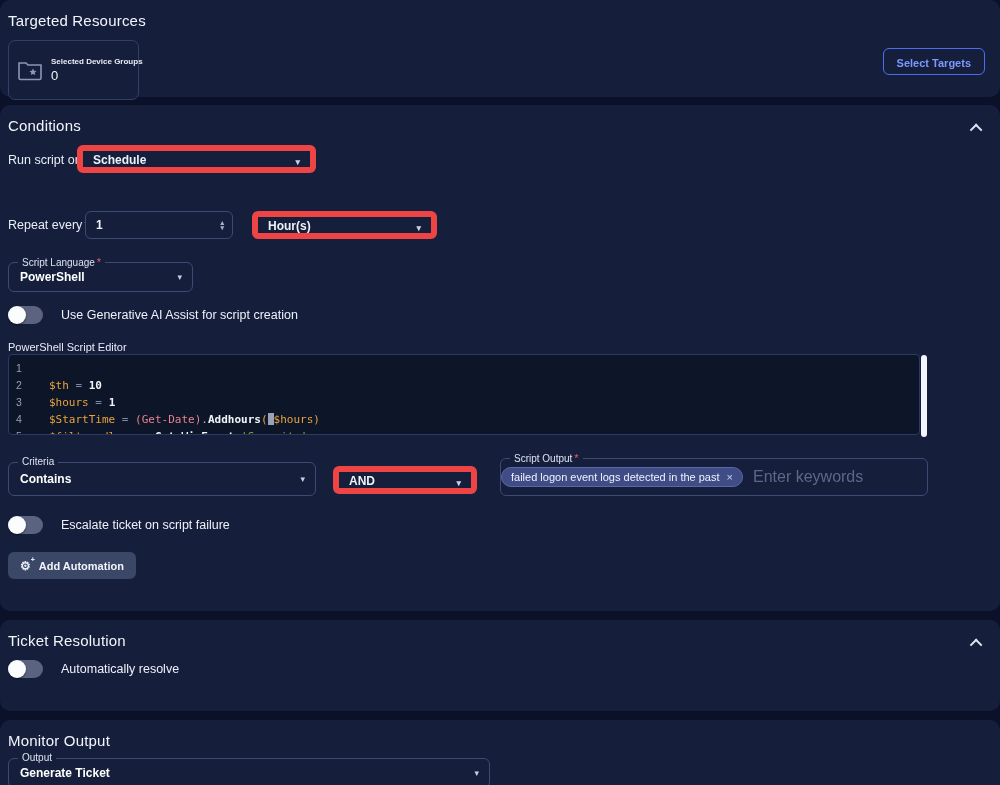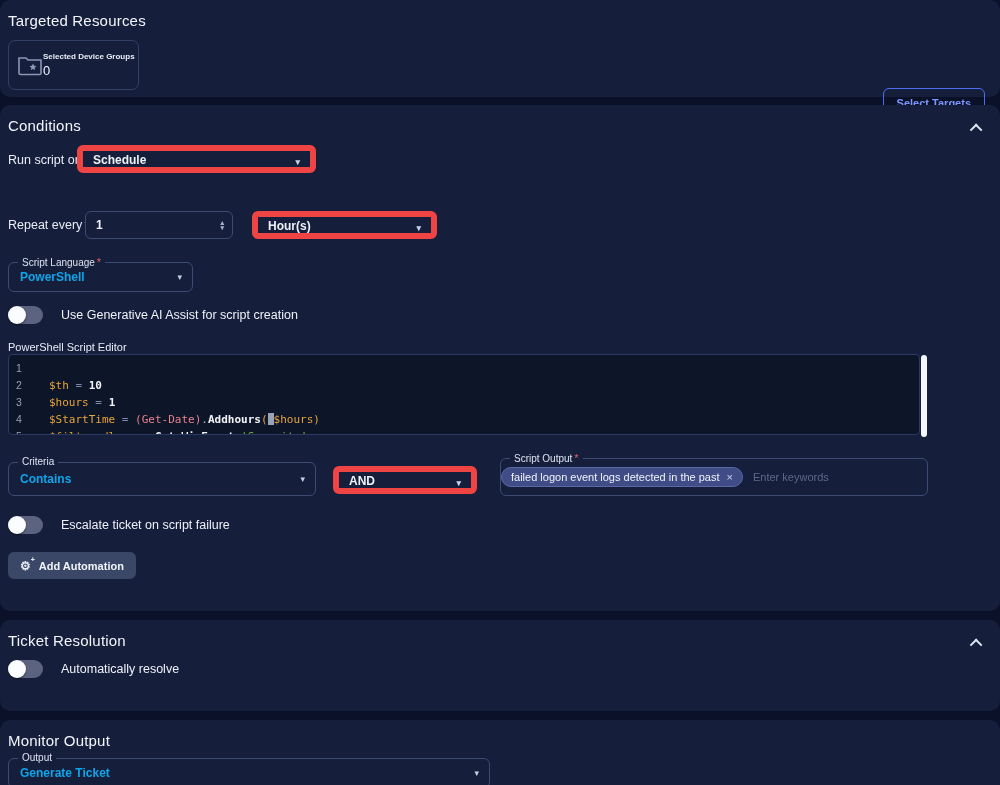--- a/index.html
+++ b/index.html
@@ -6,37 +6,37 @@
   html,body { width:1000px; height:785px; background:#0a1129; font-family:"Liberation Sans", sans-serif; color:#eef1f8; overflow:hidden; }
   .panel { position:relative; background:#151f3c; border-radius:10px; width:1000px; }
   #panel-targeted { height:97px; margin-bottom:8px; }
   #panel-conditions { height:506px; margin-bottom:9px; }
   #panel-ticket { height:91px; margin-bottom:9px; }
   #panel-monitor { height:85px; }
   .section-title { position:absolute; left:8px; top:12px; font-size:15px; font-weight:400; color:#f2f5fb; letter-spacing:.2px; }
   .collapse-btn { position:absolute; right:14px; top:14px; width:18px; height:18px; cursor:pointer; display:flex; align-items:center; justify-content:center; }
   .chev-up { width:9px; height:9px; border-left:2px solid #dfe5f2; border-top:2px solid #dfe5f2; transform:rotate(45deg) translateY(2px); }
   
-  .tr-card { position:absolute; left:8px; top:40px; width:131px; height:50px; border:1px solid #323f66; border-radius:7px; display:flex; align-items:center; padding:4px 8px; background:#151f3c; }
+  .tr-card { position:absolute; left:8px; top:40px; width:131px; height:60px; border:1px solid #323f66; border-radius:7px; display:flex; align-items:center; padding:4px 8px; gap:8px; background:#151f3c; }
   .tr-card .txt { display:flex; flex-direction:column; }
   .tr-label { font-size:8px; font-weight:700; color:#e8ecf6; white-space:nowrap; }
   .tr-count { font-size:13px; font-weight:400; color:#f2f5fb; margin-top:2px; }
-  .btn-outline { position:absolute; right:15px; top:48px; height:27px; padding:8px 13px; border:1px solid #4d6cf0; border-radius:6px; background:transparent; color:#7d97ff; font-size:11px; font-weight:700; font-family:"Liberation Sans",sans-serif; cursor:pointer;margin-top:40px; }
+  .btn-outline { position:absolute; right:15px; top:48px; height:27px; padding:8px 13px; border:1px solid #4d6cf0; border-radius:6px; background:transparent; color:#7d97ff; font-size:11px; font-weight:700; font-family:"Liberation Sans",sans-serif; cursor:pointer; }
   
   .select { position:absolute; height:28px; border:6px solid #ef4444; border-radius:6px; background:#151f3c; display:flex; align-items:flex-end; padding:0 10px; font-size:12px; font-weight:700; color:#eef1f8; cursor:pointer; }
   .select .caret { position:absolute; right:10px; font-size:9px; color:#c9d0e3; }
   .label-inline { position:absolute; font-size:12.5px; color:#e9edf6; }
   .req { color:#e05c63; font-size:11px; margin-left:2px; }
   
   .num-input { position:absolute; height:28px; border:1px solid #3c4a74; border-radius:6px; background:#151f3c; display:flex; align-items:center; padding:0 10px; font-size:12px; font-weight:700; color:#eef1f8; }
   .stepper { position:absolute; right:8px; display:flex; flex-direction:column; line-height:5px; font-size:7px; color:#aab2c8; cursor:pointer; }
   
   .fieldset { position:absolute; border:1px solid #3c4a74; border-radius:6px; background:#151f3c; }
   .fieldset .flabel { position:absolute; top:-7px; left:9px; background:#151f3c; padding:0 4px; font-size:10px; color:#dde2ef; white-space:nowrap; }
-  .fieldset .fvalue { position:absolute; left:11px; top:50%; transform:translateY(-50%); font-size:12px; font-weight:700; color:#0ea5e9; }
+  .fieldset .fvalue { position:absolute; left:11px; top:50%; transform:translateY(-50%); font-size:12px; font-weight:700; color:#ffffff; }
   .fieldset .caret { position:absolute; right:10px; top:50%; transform:translateY(-50%); font-size:9px; color:#c9d0e3; }
   
   .toggle-row { position:absolute; display:flex; align-items:center; gap:18px; }
   .toggle { width:35px; height:18px; border-radius:9px; background:#5b6380; position:relative; cursor:pointer; flex:none; }
   .toggle .knob { position:absolute; left:0px; top:0px; width:18px; height:18px; border-radius:50%; background:#fbfcfe; box-shadow:0 1px 2px rgba(0,0,0,.5); }
   .toggle-label { font-size:12.5px; color:#eef1f8; }
   
   .editor-label { position:absolute; left:8px; top:236px; font-size:11px; color:#e8ecf6; }
   .editor { position:absolute; left:8px; top:249px; width:912px; height:81px; background:#0d1628; border:1px solid #2b3a63; border-radius:4px; overflow:hidden; padding-top:5px; }
   .code-line { display:flex; height:17px; line-height:17px; font-family:"DejaVu Sans Mono", monospace; font-size:11px; }
@@ -48,21 +48,21 @@
   .tk-num { color:#f2f4f8; font-weight:700; }
   .tk-cmd { color:#e8808d; }
   .tk-paren { color:#e8a33b; }
   .tk-dot { color:#aab2c8; }
   .tk-plain { color:#f2f4f8; font-weight:700; }
   .tk-cursor { display:inline-block; width:6px; height:12px; background:#9aa2b8; vertical-align:-2px; }
   .scrollbar { position:absolute; left:921px; top:250px; width:6px; height:82px; background:#f4f6fb; border-radius:3px; }
   
   .chip { display:inline-flex; align-items:center; gap:7px; background:#3f4c85; border:1px solid #5a68a8; border-radius:13px; padding:3px 9px; font-size:11px; color:#f0f3fb; white-space:nowrap; }
   .chip .x { font-size:11px; color:#cdd4ee; cursor:pointer; }
-  .placeholder { font-size:11px; color:#5d6887; margin-left:10px; }
+  .placeholder { font-size:16px; color:#5d6887; margin-left:10px; }
   
   .btn-solid { position:absolute; left:8px; top:447px; height:27px; display:flex; align-items:center; gap:8px; padding:0 12px; background:#3b4767; border:none; border-radius:6px; color:#f2f5fb; font-size:11px; font-weight:700; font-family:"Liberation Sans",sans-serif; cursor:pointer; }
   .gear-wrap { position:relative; font-size:12px; color:#e9edf6; line-height:1; }
   .gear-plus { position:absolute; top:-4px; right:-4px; font-size:7px; color:#e9edf6; }
   .folder-icon { flex:none; }
 </style>
 </head>
 <body>
 
 <div class="panel" id="panel-targeted">

